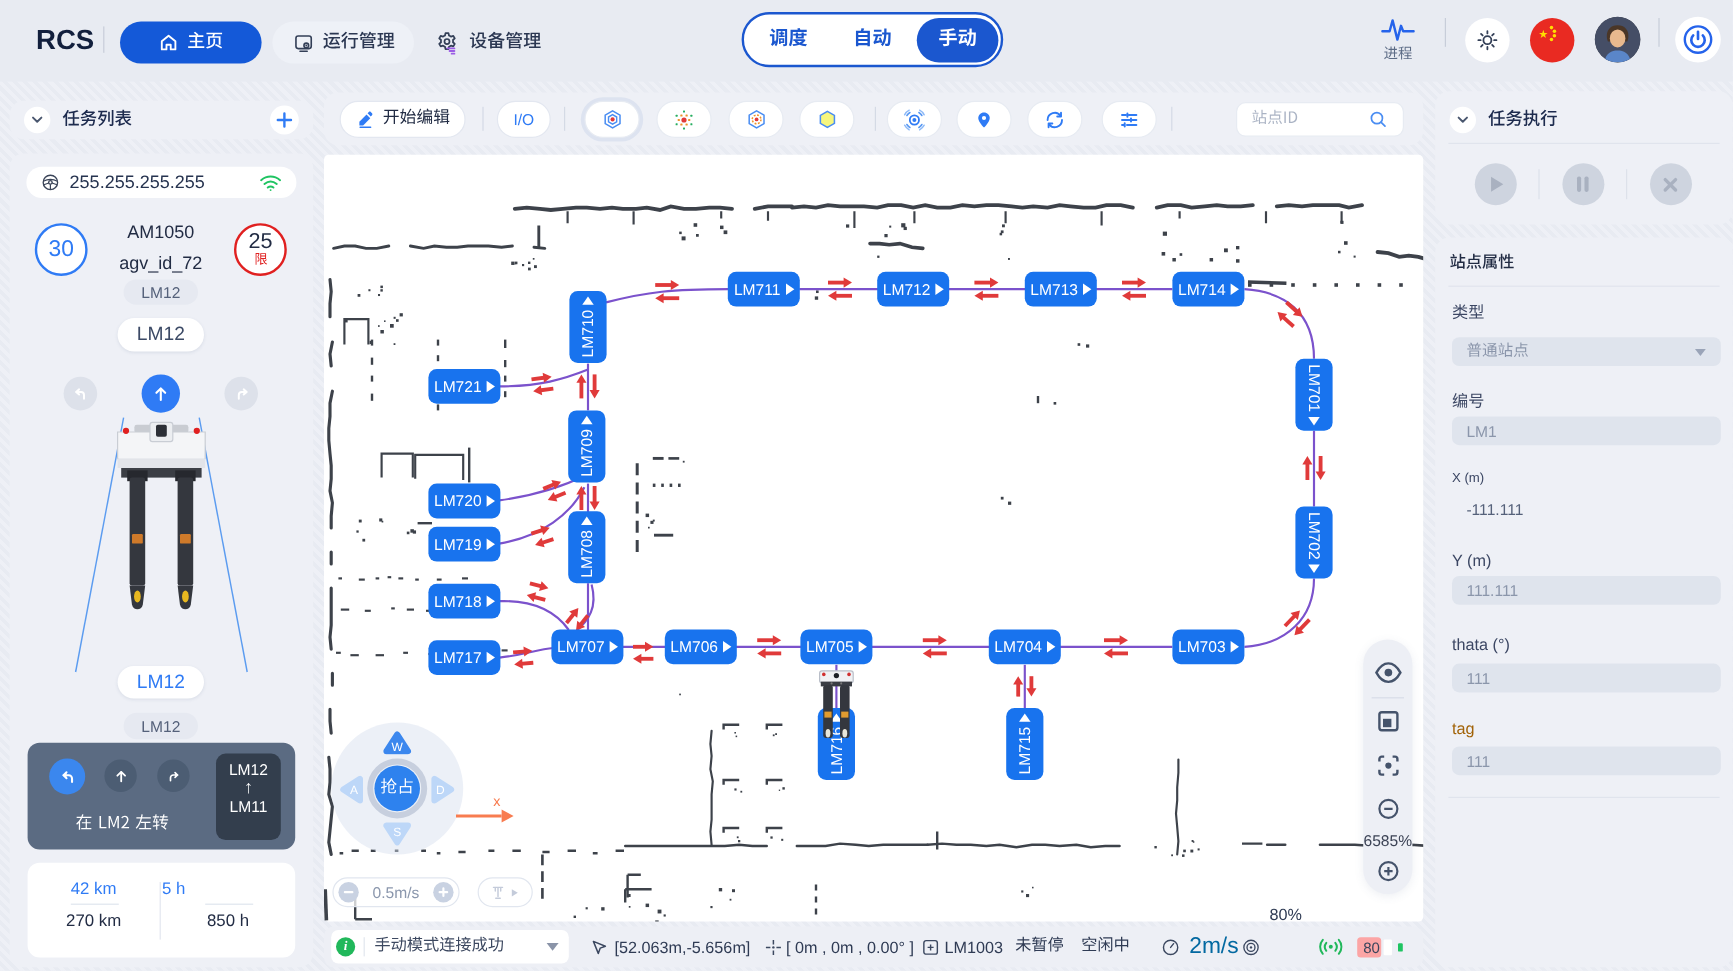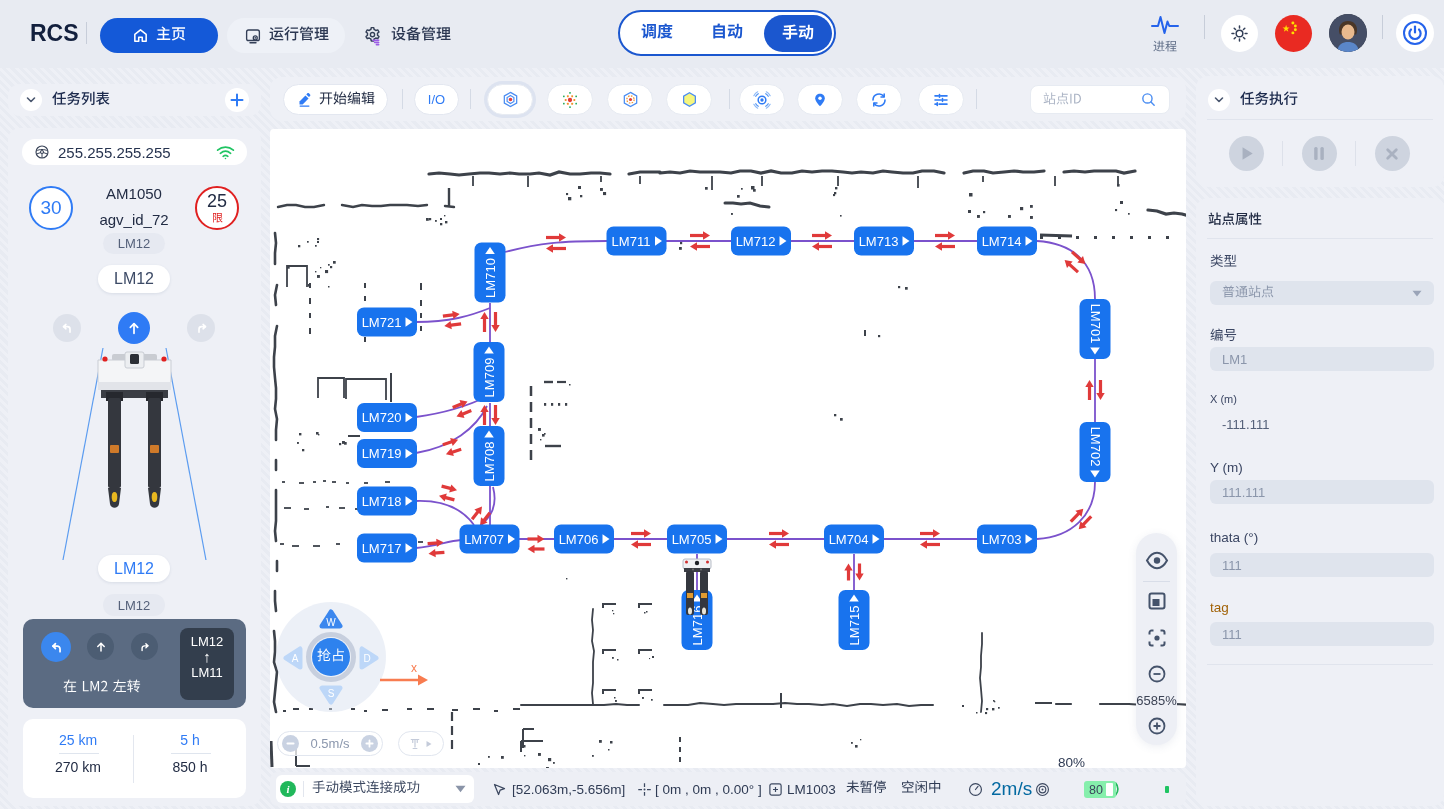--- a/index.html
+++ b/index.html
@@ -233,24 +233,24 @@
           <path transform="translate(63.7,0) scale(0.01400,-0.01400)" d="M81 332C89 340 120 346 154 346H243V201L40 167L56 94L243 130V-76H315V144L450 171L447 236L315 213V346H418V414H315V567H243V414H145C177 484 208 567 234 653H417V723H255C264 757 272 791 280 825L206 840C200 801 192 762 183 723H46V653H165C142 571 118 503 107 478C89 435 75 402 58 398C67 380 77 346 81 332ZM426 535V464H573C552 394 531 329 513 278H801C766 228 723 168 682 115C647 138 612 160 579 179L531 131C633 70 752 -22 810 -81L860 -23C830 6 787 40 738 76C802 158 871 253 921 327L868 353L856 348H616L650 464H959V535H671L703 653H923V723H722L750 830L675 840L646 723H465V653H627L594 535Z"></path>
         </svg></span></div>
 <div class="abs" style="left:157px;top:9px;width:54px;height:72px;background:#333e4d;border-radius:8px;text-align:center;color:#fff">
 <div style="font-size:13px;margin-top:6px">LM12</div>
 <div style="font-size:15px;line-height:16px">↑</div>
 <div style="font-size:13px">LM11</div>
     </div>
 </div>
 <div class="abs" style="left:23px;top:719px;width:223px;height:79px;background:#fff;border-radius:10px">
 <div class="abs" style="left:110px;top:16px;width:1px;height:48px;background:#e3e7ef"></div>
-<div class="abs" style="left:0;top:13px;width:110px;text-align:center;font-size:14px;color:#2f7bf5">25 km</div>
+<div class="abs" style="left:0;top:13px;width:110px;text-align:center;font-size:14px;color:#2f7bf5">42 km</div>
 <div class="abs" style="left:36px;top:34px;width:40px;height:1px;background:#dfe5ee"></div>
 <div class="abs" style="left:0;top:40px;width:110px;text-align:center;font-size:14px;color:#222c44">270 km</div>
-<div class="abs" style="left:112px;top:13px;width:110px;text-align:center;font-size:14px;color:#2f7bf5">5 h</div>
+<div class="abs" style="left:112px;top:13px;width:110px;text-align:left;font-size:14px;color:#2f7bf5">5 h</div>
 <div class="abs" style="left:148px;top:34px;width:40px;height:1px;background:#dfe5ee"></div>
 <div class="abs" style="left:112px;top:40px;width:110px;text-align:center;font-size:14px;color:#222c44">850 h</div>
 </div>
 <div class="abs card" style="left:270px;top:77px;width:916px;height:44px"></div>
 <div class="abs flex" style="left:283px;top:84px;width:105px;height:31px;background:#fff;border-radius:16px;justify-content:center;gap:7px;border:1px solid #e3e7f0">
 <svg width="15" height="15" viewBox="0 0 24 24" fill="#2f7bf5">
       <path d="m13.5 5.5 5 5L9 20H4v-5z"></path>
       <path d="m15.5 3.5 2-2c.8-.8 2.2-.8 3 0l2 2c.8.8.8 2.2 0 3l-2 2z" transform="scale(0.85) translate(2,1)"></path>
       <rect x="4" y="21.5" width="16" height="2" rx="1"></rect>
     </svg>
@@ -967,21 +967,21 @@
 <div class="abs flex" style="left:1058px;top:745px;height:34px">
     <span style="font-size:13.5px;color:#2f3b54">80%</span>
   </div>
 <div class="abs flex" style="left:1099px;top:772px;height:34px">
     <svg width="20" height="16" viewBox="0 0 24 19" fill="none" stroke="#21b85b" stroke-width="2" stroke-linecap="round">
       <circle cx="12" cy="9.5" r="2" fill="#21b85b" stroke="none"></circle>
       <path d="M7.5 5.5a6.5 6.5 0 0 0 0 8M16.5 5.5a6.5 6.5 0 0 1 0 8"></path>
       <path d="M4 2.5a10.5 10.5 0 0 0 0 14M20 2.5a10.5 10.5 0 0 1 0 14"></path>
     </svg>
   </div>
-<div class="abs" style="left:1084px;top:781px;width:32px;height:17px;background:#86efac;border-radius:3px">
+<div class="abs" style="left:1131px;top:781px;width:20px;height:17px;background:#fca5a5;border-radius:3px">
 <span class="abs" style="left:5px;top:1.5px;font-size:12.5px;color:#3a455c">80</span>
 <div class="abs" style="left:22px;top:2px;width:7px;height:13px;background:#fff;border-radius:1px"></div>
 </div>
 <div class="abs" style="left:1165px;top:786px;width:4px;height:7px;background:#1fc462;border-radius:1px"></div>
 <div class="abs card flex" style="left:1196px;top:76px;width:248px;height:111px;border-radius:12px;align-items:flex-start"></div>
 <div class="abs flex" style="left:1208px;top:88px;height:24px">
 <div class="circ flex" style="width:22px;height:22px;background:#fff;justify-content:center">
       <svg width="12" height="12" viewBox="0 0 12 12" fill="none" stroke="#49566e" stroke-width="1.6" stroke-linecap="round" stroke-linejoin="round">
         <path d="M2.5 4 6 7.5 9.5 4"></path>
       </svg>

